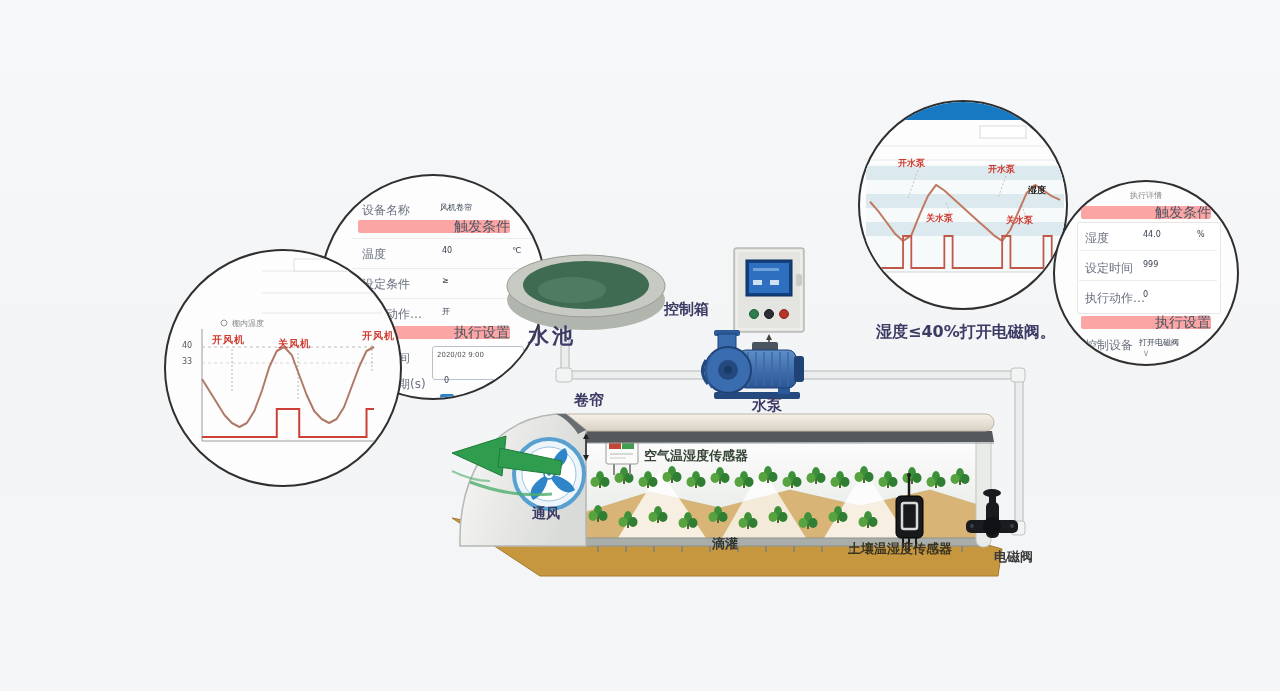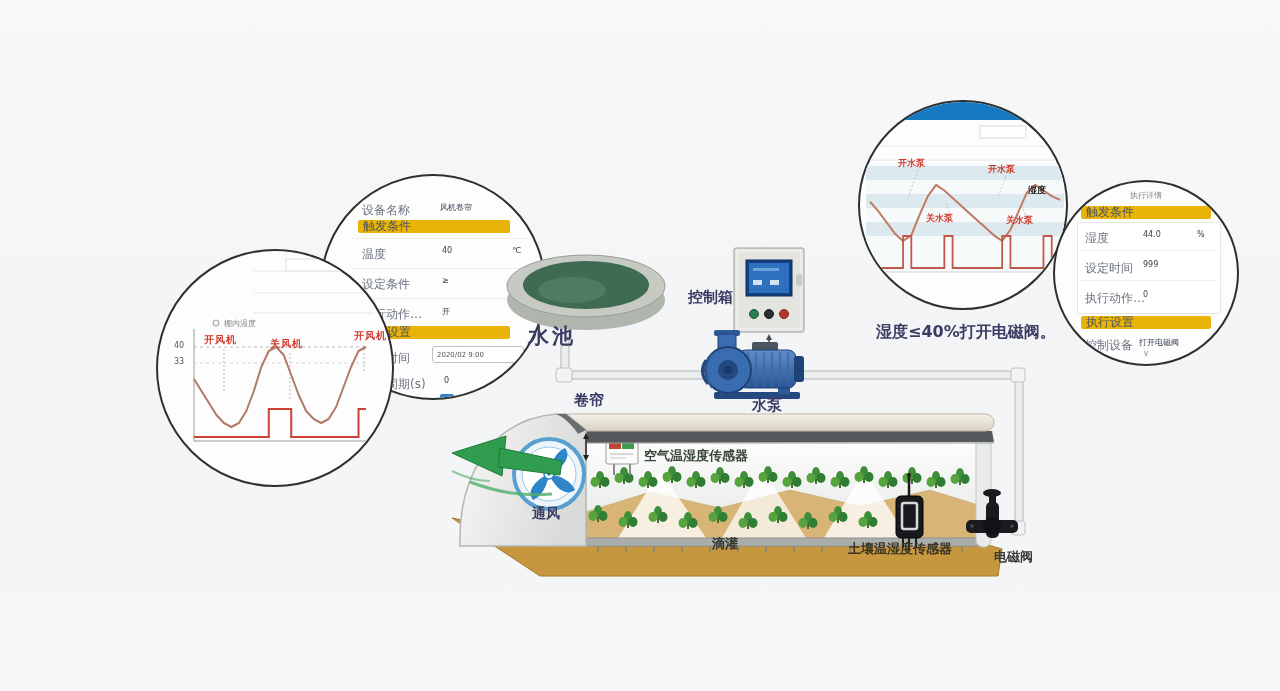--- a/index.html
+++ b/index.html
@@ -9,35 +9,35 @@
     overflow:hidden;
     font-family:"DejaVu Sans","Liberation Sans",sans-serif;
   }
   .abs{position:absolute;}
   .layer{position:absolute;left:0;top:0;}
   
   .circle{
     position:absolute;border:2.5px solid #2f2f2f;border-radius:50%;
     background:#fdfdfd;overflow:hidden;box-sizing:border-box;
   }
-  .c1{left:156px;top:249px;width:238px;height:238px;z-index:30;}
+  .c1{left:164px;top:249px;width:238px;height:238px;z-index:30;}
   .c2{left:320px;top:174px;width:226px;height:226px;z-index:20;}
   .c3{left:858px;top:100px;width:210px;height:210px;z-index:20;}
   .c4{left:1053px;top:180px;width:186px;height:186px;z-index:30;}
   
   .lbl{position:absolute;color:#3b3b64;font-weight:bold;z-index:50;white-space:nowrap;}
   .note{position:absolute;color:#3b3b64;font-weight:bold;z-index:50;white-space:nowrap;}
   .anno{position:absolute;color:#cf3a2e;font-weight:bold;white-space:nowrap;}
   .tick{position:absolute;color:#555;font-size:8px;}
   .tiny{position:absolute;color:#8a8a8a;font-size:8px;white-space:nowrap;}
   .formlbl{position:absolute;color:#6b7280;font-size:12px;white-space:nowrap;}
   .formval{position:absolute;color:#374151;font-size:8px;white-space:nowrap;}
   .sectbar{
-    position:absolute;background:#eab308;border-radius:2px;height:13px;
-    color:#4a5560;font-size:12px;line-height:13px;padding-left:5px;box-sizing:border-box;
+    position:absolute;background:#fca5a5;border-radius:2px;height:13px;
+    color:#4a5560;font-size:14px;line-height:13px;padding-left:5px;box-sizing:border-box;text-align:right;
   }
   .rowline{position:absolute;height:1px;background:#ededed;}
   .inputbox{
     position:absolute;background:#fff;border:1px solid #b8c2cc;border-radius:3px;
     color:#555;font-size:7px;box-sizing:border-box;padding-left:4px;
   }
   .bluebtn{position:absolute;background:#2f80c7;border-radius:2px;}
   .card{position:absolute;background:#fff;border:1px solid #e6e6e6;border-radius:2px;}
 </style>
 </head>
@@ -276,21 +276,21 @@
     <div class="formval" style="left:120px;top:70px;">40</div>
     <div class="formval" style="left:190px;top:70px;">℃</div>
     <div class="rowline" style="left:30px;top:92px;width:186px;"></div>
     <div class="formlbl" style="left:40px;top:100px;">设定条件</div>
     <div class="formval" style="left:120px;top:100px;">≥</div>
     <div class="rowline" style="left:30px;top:122px;width:186px;"></div>
     <div class="formlbl" style="left:40px;top:130px;">执行动作…</div>
     <div class="formval" style="left:120px;top:130px;">开</div>
     <div class="sectbar" style="left:36px;top:150px;width:152px;">执行设置</div>
     <div class="formlbl" style="left:40px;top:174px;">执行时间</div>
-    <div class="inputbox" style="left:110px;top:170px;width:92px;height:17px;line-height:17px;">2020/02 9:00</div>
+    <div class="inputbox" style="left:110px;top:170px;width:92px;height:34px;line-height:17px;">2020/02 9:00</div>
     <div class="formlbl" style="left:40px;top:200px;">循环周期(s)</div>
     <div class="formval" style="left:122px;top:200px;">0</div>
     <div class="bluebtn" style="left:118px;top:218px;width:14px;height:14px;"></div>
   </div>
 
   <div class="circle c3">
     <svg width="210" height="210" style="position:absolute;left:0;top:0;">
       <rect x="0" y="0" width="210" height="18" fill="#1779c2"></rect>
       <rect x="120" y="24" width="46" height="12" fill="#fff" stroke="#dcdcdc"></rect>
       <line x1="10" y1="44" x2="200" y2="44" stroke="#e8e8e8"></line>
@@ -327,21 +327,21 @@
     <div class="rowline" style="left:24px;top:98px;width:138px;"></div>
     <div class="formlbl" style="left:30px;top:108px;">执行动作…</div>
     <div class="formval" style="left:88px;top:108px;">0</div>
     <div class="sectbar" style="left:26px;top:134px;width:130px;">执行设置</div>
     <div class="formlbl" style="left:30px;top:155px;">控制设备</div>
     <div class="formval" style="left:84px;top:155px;">打开电磁阀</div>
     <div class="abs" style="left:0;right:0;bottom:6px;text-align:center;font-size:9px;color:#999;position:absolute;">∨</div>
   </div>
 
   <div class="lbl" style="left:528px;top:322px;font-size:21px;letter-spacing:3px;">水池</div>
-  <div class="lbl" style="left:664px;top:288px;font-size:15px;margin-left:24px;">控制箱</div>
+  <div class="lbl" style="left:664px;top:300px;font-size:15px;">控制箱</div>
   <div class="lbl" style="left:752px;top:396px;font-size:15px;">水泵</div>
   <div class="lbl" style="left:574px;top:391px;font-size:15px;">卷帘</div>
   <div class="lbl" style="left:532px;top:505px;font-size:14px;">通风</div>
   <div class="lbl" style="left:644px;top:447px;font-size:13px;color:#384638;">空气温湿度传感器</div>
   <div class="lbl" style="left:712px;top:535px;font-size:13px;color:#2f342f;">滴灌</div>
   <div class="lbl" style="left:848px;top:540px;font-size:13px;color:#3c3422;">土壤温湿度传感器</div>
   <div class="lbl" style="left:994px;top:548px;font-size:13px;color:#3a3a3a;">电磁阀</div>
 
   <div class="note" style="left:876px;top:321px;font-size:16px;line-height:22px;">
     <div>湿度≤40%打开电磁阀。</div>

